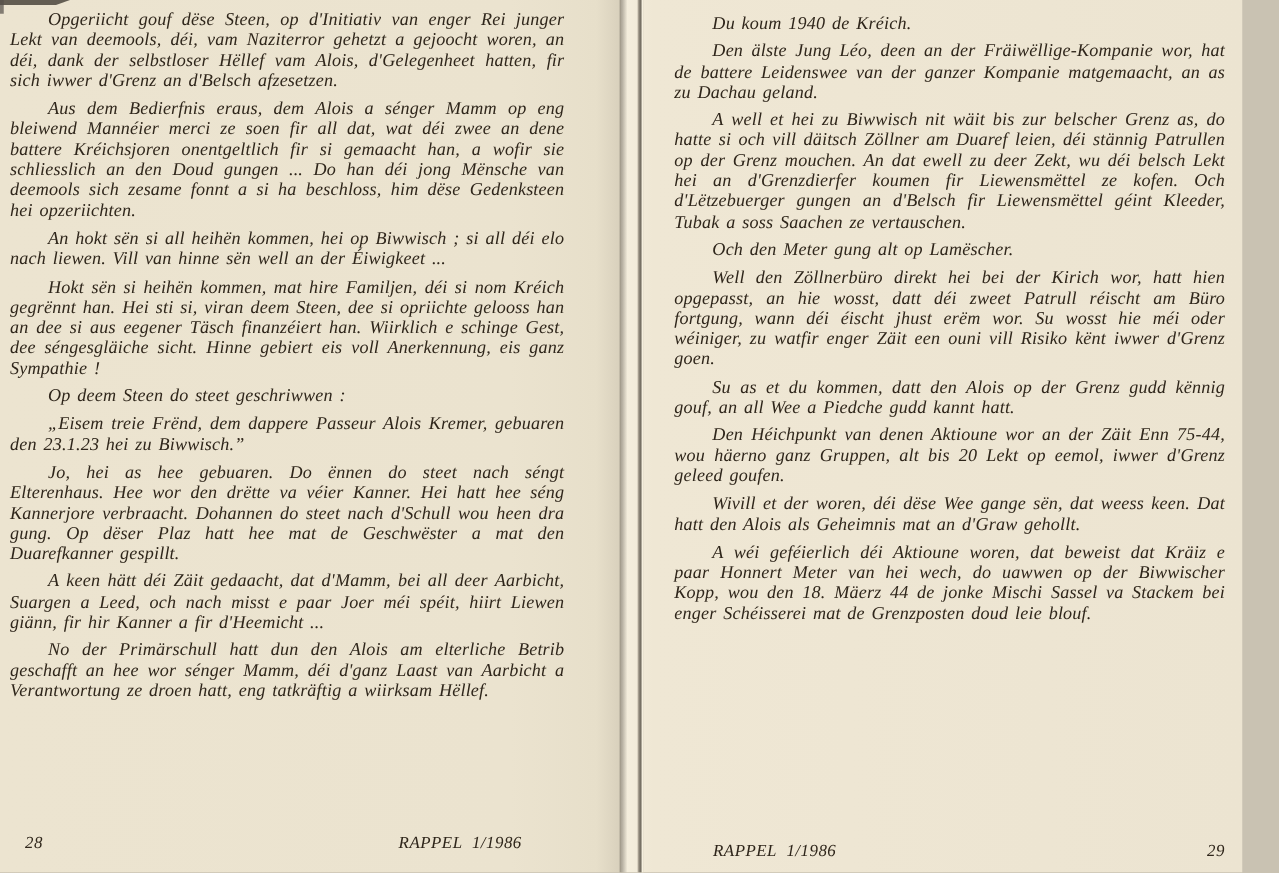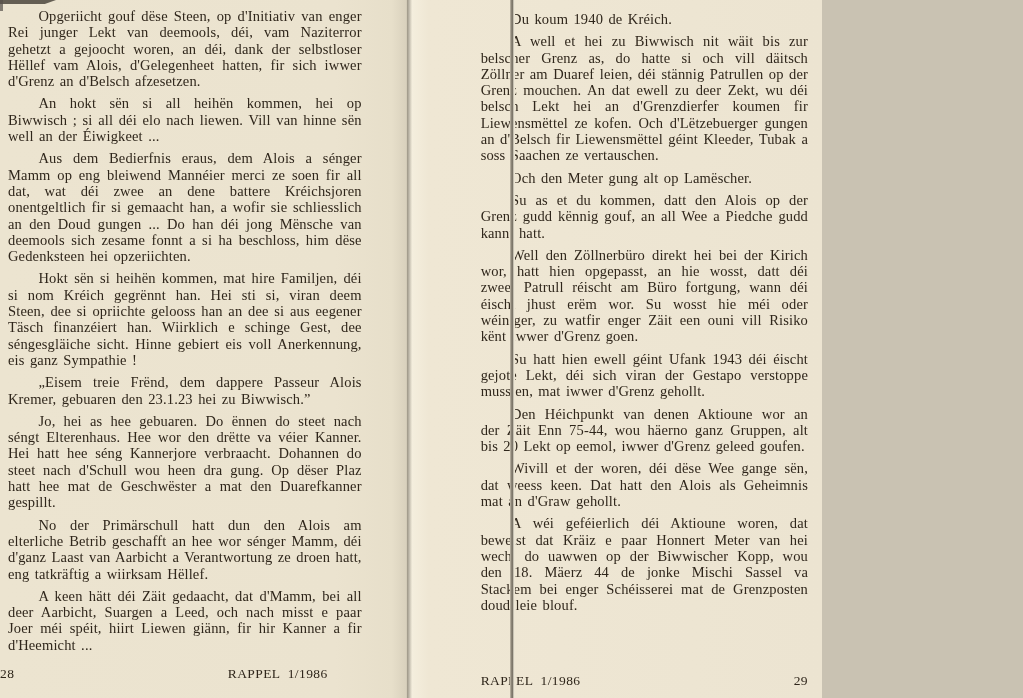--- a/index.html
+++ b/index.html
@@ -2,61 +2,62 @@
 <html><head>
 <meta charset="utf-8">
 <style>
   html, body {
     margin: 0;
     padding: 0;
     background: #c9c2b2;
   }
   #spread {
     position: relative;
-    width: 822px;
+    width: 994px;
     height: 698px;
     overflow: hidden;
     font-family: "Liberation Serif", "DejaVu Serif", serif;
     color: #2f261b;
     display: flex;
+    font-style: italic;
   }
   .page {
     position: relative;
     box-sizing: border-box;
     height: 698px;
   }
   .page-left {
     width: 512px;
     background: linear-gradient(to right, #ece4d0 0%, #ebe3cf 82%, #e7dfca 96%, #d9d1bd 99.6%, #8d8779 100%);
     padding: 8px 46px 0 8px;
   }
   .page-right {
     width: 511px;
     background: linear-gradient(to right, #aaa496 0%, #f4eedd 1%, #efe7d4 5%, #ece4d1 100%);
-    padding: 11px 14px 0 73px;
+    padding: 11px 14px 0 42px;
   }
   .page-text p {
     margin: 0 0 6px 0;
     font-size: 14.5px;
     line-height: 16.3px;
     text-align: justify;
     text-indent: 2.1em;
     word-spacing: 1.6px;
     letter-spacing: 0.15px;
   }
   .page-footer {
     position: absolute;
     display: flex;
     justify-content: space-between;
     align-items: baseline;
     font-size: 13.5px;
     letter-spacing: 0.4px;
   }
   .footer-left {
-    left: 0;
+    left: 20px;
     right: 46px;
     bottom: 16px;
   }
   .footer-left .journal { margin-right: 34px; }
   .footer-right {
     left: 73px;
     right: 14px;
     bottom: 9px;
   }
   .journal { word-spacing: 4px; }
@@ -87,42 +88,43 @@
 </head>
 <body>
 
 <div id="spread">
 
   <div class="page page-left">
     <span class="corner-mark"></span>
     <span class="corner-mark-side"></span>
     <div class="page-text">
       <p>Opgeriicht gouf dëse Steen, op d'Initiativ van enger Rei junger Lekt van deemools, déi, vam Naziterror gehetzt a gejoocht woren, an déi, dank der selbstloser Hëllef vam Alois, d'Gelegenheet hatten, fir sich iwwer d'Grenz an d'Belsch afzesetzen.</p>
+      <p>Aus dem Bedierfnis eraus, dem Alois a sénger Mamm op eng bleiwend Mannéier merci ze soen fir all dat, wat déi zwee an dene battere Kréichsjoren onentgeltlich fir si gemaacht han, a wofir sie schliesslich an den Doud gungen ... Do han déi jong Mënsche van deemools sich zesame fonnt a si ha beschloss, him dëse Gedenksteen hei opzeriichten.</p>
       <p>An hokt sën si all heihën kommen, hei op Biwwisch ; si all déi elo nach liewen. Vill van hinne sën well an der Éiwigkeet ...</p>
-      <p>Aus dem Bedierfnis eraus, dem Alois a sénger Mamm op eng bleiwend Mannéier merci ze soen fir all dat, wat déi zwee an dene battere Kréichsjoren onentgeltlich fir si gemaacht han, a wofir sie schliesslich an den Doud gungen ... Do han déi jong Mënsche van deemools sich zesame fonnt a si ha beschloss, him dëse Gedenksteen hei opzeriichten.</p>
       <p>Hokt sën si heihën kommen, mat hire Familjen, déi si nom Kréich gegrënnt han. Hei sti si, viran deem Steen, dee si opriichte gelooss han an dee si aus eegener Täsch finanzéiert han. Wiirklich e schinge Gest, dee séngesgläiche sicht. Hinne gebiert eis voll Anerkennung, eis ganz Sympathie !</p>
+      <p>Op deem Steen do steet geschriwwen :</p>
       <p>„Eisem treie Frënd, dem dappere Passeur Alois Kremer, gebuaren den 23.1.23 hei zu Biwwisch.”</p>
       <p>Jo, hei as hee gebuaren. Do ënnen do steet nach séngt Elterenhaus. Hee wor den drëtte va véier Kanner. Hei hatt hee séng Kannerjore verbraacht. Dohannen do steet nach d'Schull wou heen dra gung. Op dëser Plaz hatt hee mat de Geschwëster a mat den Duarefkanner gespillt.</p>
+      <p>A keen hätt déi Zäit gedaacht, dat d'Mamm, bei all deer Aarbicht, Suargen a Leed, och nach misst e paar Joer méi spéit, hiirt Liewen giänn, fir hir Kanner a fir d'Heemicht ...</p>
       <p>No der Primärschull hatt dun den Alois am elterliche Betrib geschafft an hee wor sénger Mamm, déi d'ganz Laast van Aarbicht a Verantwortung ze droen hatt, eng tatkräftig a wiirksam Hëllef.</p>
-      <p>A keen hätt déi Zäit gedaacht, dat d'Mamm, bei all deer Aarbicht, Suargen a Leed, och nach misst e paar Joer méi spéit, hiirt Liewen giänn, fir hir Kanner a fir d'Heemicht ...</p>
     </div>
     <div class="page-footer footer-left">
       <span class="page-num">28</span>
       <span class="journal">RAPPEL 1/1986</span>
     </div>
   </div>
 
   <div class="page page-right">
     <div class="page-text">
       <p>Du koum 1940 de Kréich.</p>
+      <p>Den älste Jung Léo, deen an der Fräiwëllige-Kompanie wor, hat de battere Leidenswee van der ganzer Kompanie matgemaacht, an as zu Dachau geland.</p>
       <p>A well et hei zu Biwwisch nit wäit bis zur belscher Grenz as, do hatte si och vill däitsch Zöllner am Duaref leien, déi stännig Patrullen op der Grenz mouchen. An dat ewell zu deer Zekt, wu déi belsch Lekt hei an d'Grenzdierfer koumen fir Liewensmëttel ze kofen. Och d'Lëtzebuerger gungen an d'Belsch fir Liewensmëttel géint Kleeder, Tubak a soss Saachen ze vertauschen.</p>
       <p>Och den Meter gung alt op Lamëscher.</p>
+      <p>Well den Zöllnerbüro direkt hei bei der Kirich wor, hatt hien opgepasst, an hie wosst, datt déi zweet Patrull réischt am Büro fortgung, wann déi éischt jhust erëm wor. Su wosst hie méi oder wéiniger, zu watfir enger Zäit een ouni vill Risiko kënt iwwer d'Grenz goen.</p>
       <p>Su as et du kommen, datt den Alois op der Grenz gudd kënnig gouf, an all Wee a Piedche gudd kannt hatt.</p>
-      <p>Well den Zöllnerbüro direkt hei bei der Kirich wor, hatt hien opgepasst, an hie wosst, datt déi zweet Patrull réischt am Büro fortgung, wann déi éischt jhust erëm wor. Su wosst hie méi oder wéiniger, zu watfir enger Zäit een ouni vill Risiko kënt iwwer d'Grenz goen.</p>
-      <p>Su hatt hien ewell géint Ufank 1943 déi éischt gejote Lekt, déi sich viran der Gestapo verstoppe mussten, mat iwwer d'Grenz gehollt.</p>
       <p>Den Héichpunkt van denen Aktioune wor an der Zäit Enn 75-44, wou häerno ganz Gruppen, alt bis 20 Lekt op eemol, iwwer d'Grenz geleed goufen.</p>
       <p>Wivill et der woren, déi dëse Wee gange sën, dat weess keen. Dat hatt den Alois als Geheimnis mat an d'Graw gehollt.</p>
       <p>A wéi geféierlich déi Aktioune woren, dat beweist dat Kräiz e paar Honnert Meter van hei wech, do uawwen op der Biwwischer Kopp, wou den 18. Mäerz 44 de jonke Mischi Sassel va Stackem bei enger Schéisserei mat de Grenzposten doud leie blouf.</p>
     </div>
     <div class="page-footer footer-right">
       <span class="journal">RAPPEL 1/1986</span>
       <span class="page-num">29</span>
     </div>
   </div>
 

